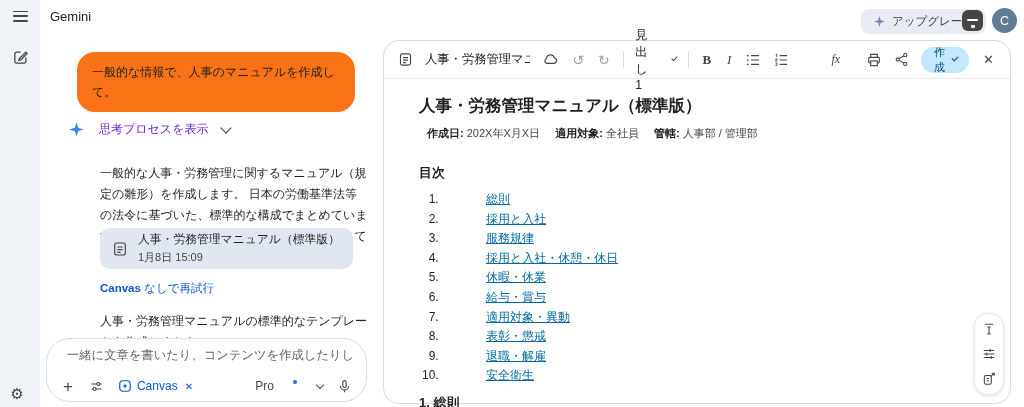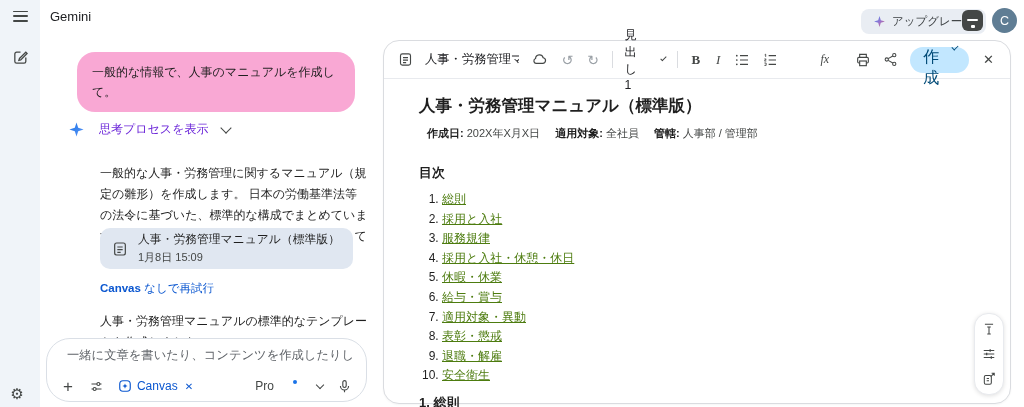--- a/index.html
+++ b/index.html
@@ -19,21 +19,21 @@
     background:#e9edf3;border:none;border-radius:8px;padding:0 12px;font-size:11.5px;color:#3c4043;cursor:pointer;
     font-family:inherit;}
   .tools-btn{position:absolute;left:962px;top:10px;width:21px;height:21px;border:none;background:#444746;border-radius:6px;
     cursor:pointer;padding:0;}
   .tools-btn .slot{display:block;width:11px;height:2px;background:#fff;border-radius:1px;margin:5px auto 0;}
   .tools-btn .dot{display:block;width:4px;height:3px;background:#fff;border-radius:1px;margin:4px auto 0;}
   .avatar{position:absolute;left:992px;top:8px;width:25px;height:25px;border-radius:50%;background:#5f7d94;color:#fff;
     display:flex;align-items:center;justify-content:center;font-size:12.5px;cursor:pointer;}
 
   
-  .user-bubble{position:absolute;right:669px;top:52px;max-width:248px;background:#f9a8d4;border-radius:18px;
+  .user-bubble{position:absolute;right:669px;top:52px;max-width:248px;background:#f97316;border-radius:18px;
     padding:10px 15px;font-size:12px;line-height:20px;color:#1f1f1f;}
   .thinking-row{position:absolute;left:68px;top:121px;display:flex;align-items:center;gap:14px;cursor:pointer;}
   .thinking-label{font-size:12px;color:#6d28d9;}
   .chev{width:7px;height:7px;border-right:1.6px solid #444746;border-bottom:1.6px solid #444746;
     transform:rotate(45deg);margin-top:-3px;display:inline-block;}
   .chat-par{position:absolute;left:100px;width:268px;font-size:12px;line-height:21px;color:#1f1f1f;}
   .p1{top:151px;}
   .p2{top:299px;}
   .doc-card{position:absolute;left:100px;top:228px;width:253px;height:41px;background:#e0e7f1;border-radius:10px;
     display:flex;align-items:center;gap:10px;padding:0 12px;cursor:pointer;box-sizing:border-box;}
@@ -66,35 +66,35 @@
   .tb-icon{border:none;background:transparent;padding:0;cursor:pointer;display:flex;align-items:center;color:#444746;}
   .tb-title{font-size:12.3px;color:#202124;white-space:nowrap;max-width:180px;overflow:hidden;}
   .tb-sep{width:1px;height:17px;background:#dadce0;}
   .undo-redo{font-size:14px;color:#9aa0a6;border:none;background:none;cursor:pointer;padding:0 1px;font-family:"DejaVu Sans",sans-serif;}
   .style-dd{display:flex;align-items:center;gap:22px;font-size:12.3px;color:#202124;cursor:pointer;}
   .style-dd .chev{width:5px;height:5px;border-width:1.4px;border-color:#444746;}
   .fmt{border:none;background:none;cursor:pointer;color:#444746;padding:0 2px;font-size:13px;font-family:"Liberation Serif","DejaVu Serif",serif;}
   .fmt.b{font-weight:700;}
   .fmt.i,.fmt.fx{font-style:italic;}
   .fmt.fx{font-size:12px;margin-left:28px;}
-  .create-pill{display:flex;gap:13px;background:#c2e7ff;border:none;border-radius:15px;height:26px;
-    padding:0 12px;font-size:16px;color:#004a77;cursor:pointer;font-family:inherit;}
+  .create-pill{display:flex;align-items:center;gap:7px;background:#c2e7ff;border:none;border-radius:15px;height:26px;
+    padding:0 12px;font-size:11px;color:#004a77;cursor:pointer;font-family:inherit;}
   .create-pill .chev{width:5px;height:5px;border-width:1.5px;border-color:#004a77;}
   .close-x{border:none;background:none;font-size:13px;color:#444746;cursor:pointer;padding:0 2px;}
 
   
   .doc{position:absolute;left:35px;top:54px;width:565px;}
   .doc h1{font-size:16.5px;font-weight:700;margin:0;color:#1f1f1f;}
   .doc-meta{margin-top:9px;font-size:11px;color:#444746;}
   .doc-meta b{color:#1f1f1f;font-weight:700;margin-left:8px;}
   .doc-meta span{margin-right:4px;}
   .toc-head{font-size:13px;font-weight:700;margin-top:23px;color:#1f1f1f;}
   ol.toc{margin:11px 0 0;padding-left:23px;font-size:12px;color:#1f1f1f;}
   ol.toc li{margin-bottom:7.6px;line-height:12px;}
-  .toc-link{color:#4d7c0f;text-decoration:underline;cursor:pointer;}
+  .toc-link{color:#0369a1;text-decoration:underline;cursor:pointer;margin-left:44px;}
   .sec-head{font-size:13px;font-weight:700;margin-top:13px;color:#1f1f1f;}
 
   
   .side-tools{position:absolute;left:590px;top:272px;width:28px;border-radius:14px;background:#fff;
     border:1px solid #e8eaee;box-shadow:0 1px 4px rgba(0,0,0,.12);display:flex;flex-direction:column;align-items:center;
     padding:8px 0;gap:11px;}
   .side-tools .ibtn{color:#444746;}
 </style>
 </head>
 <body>

